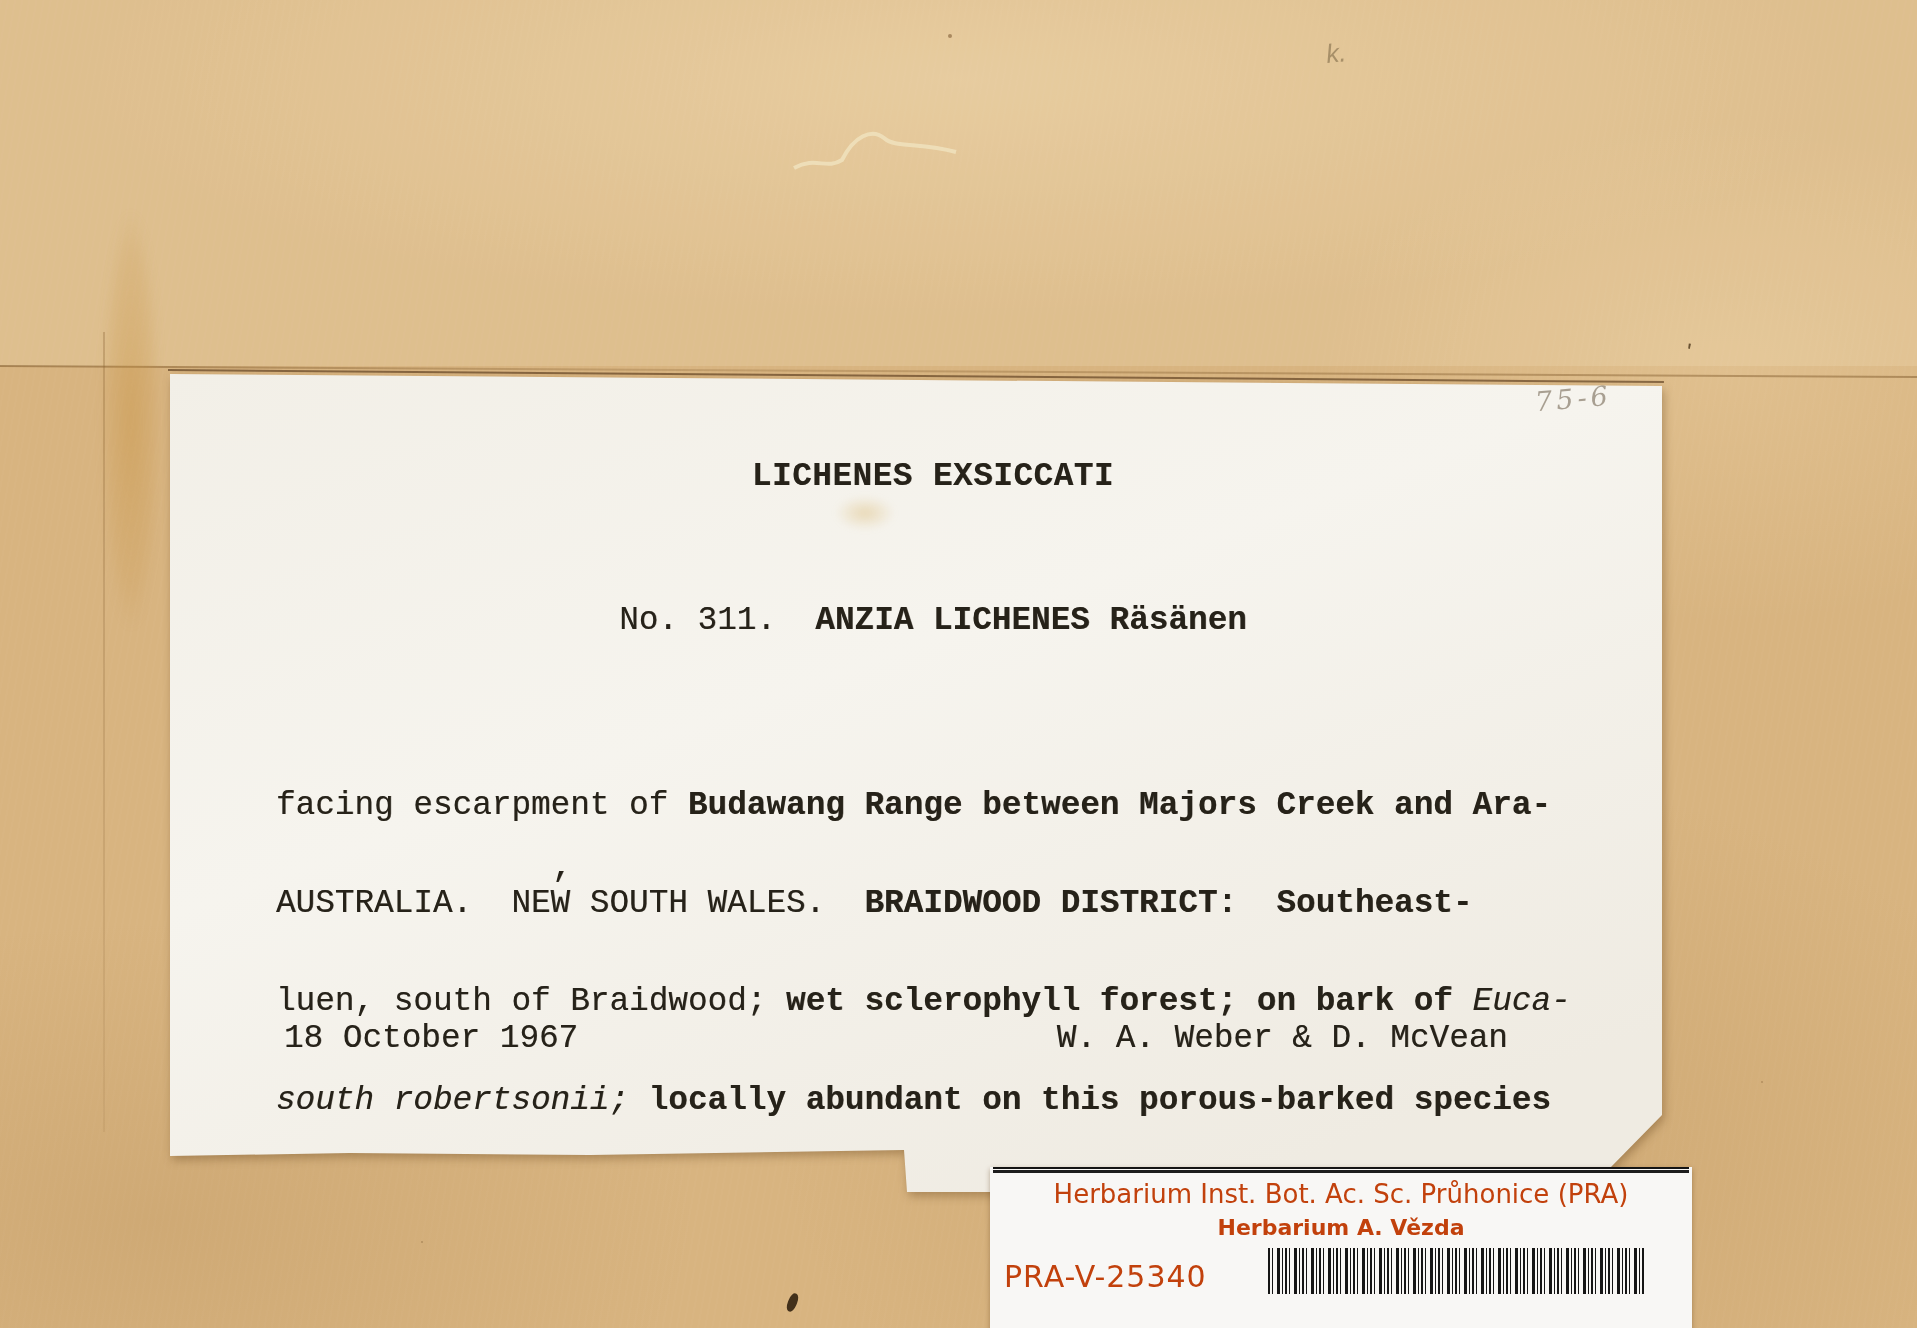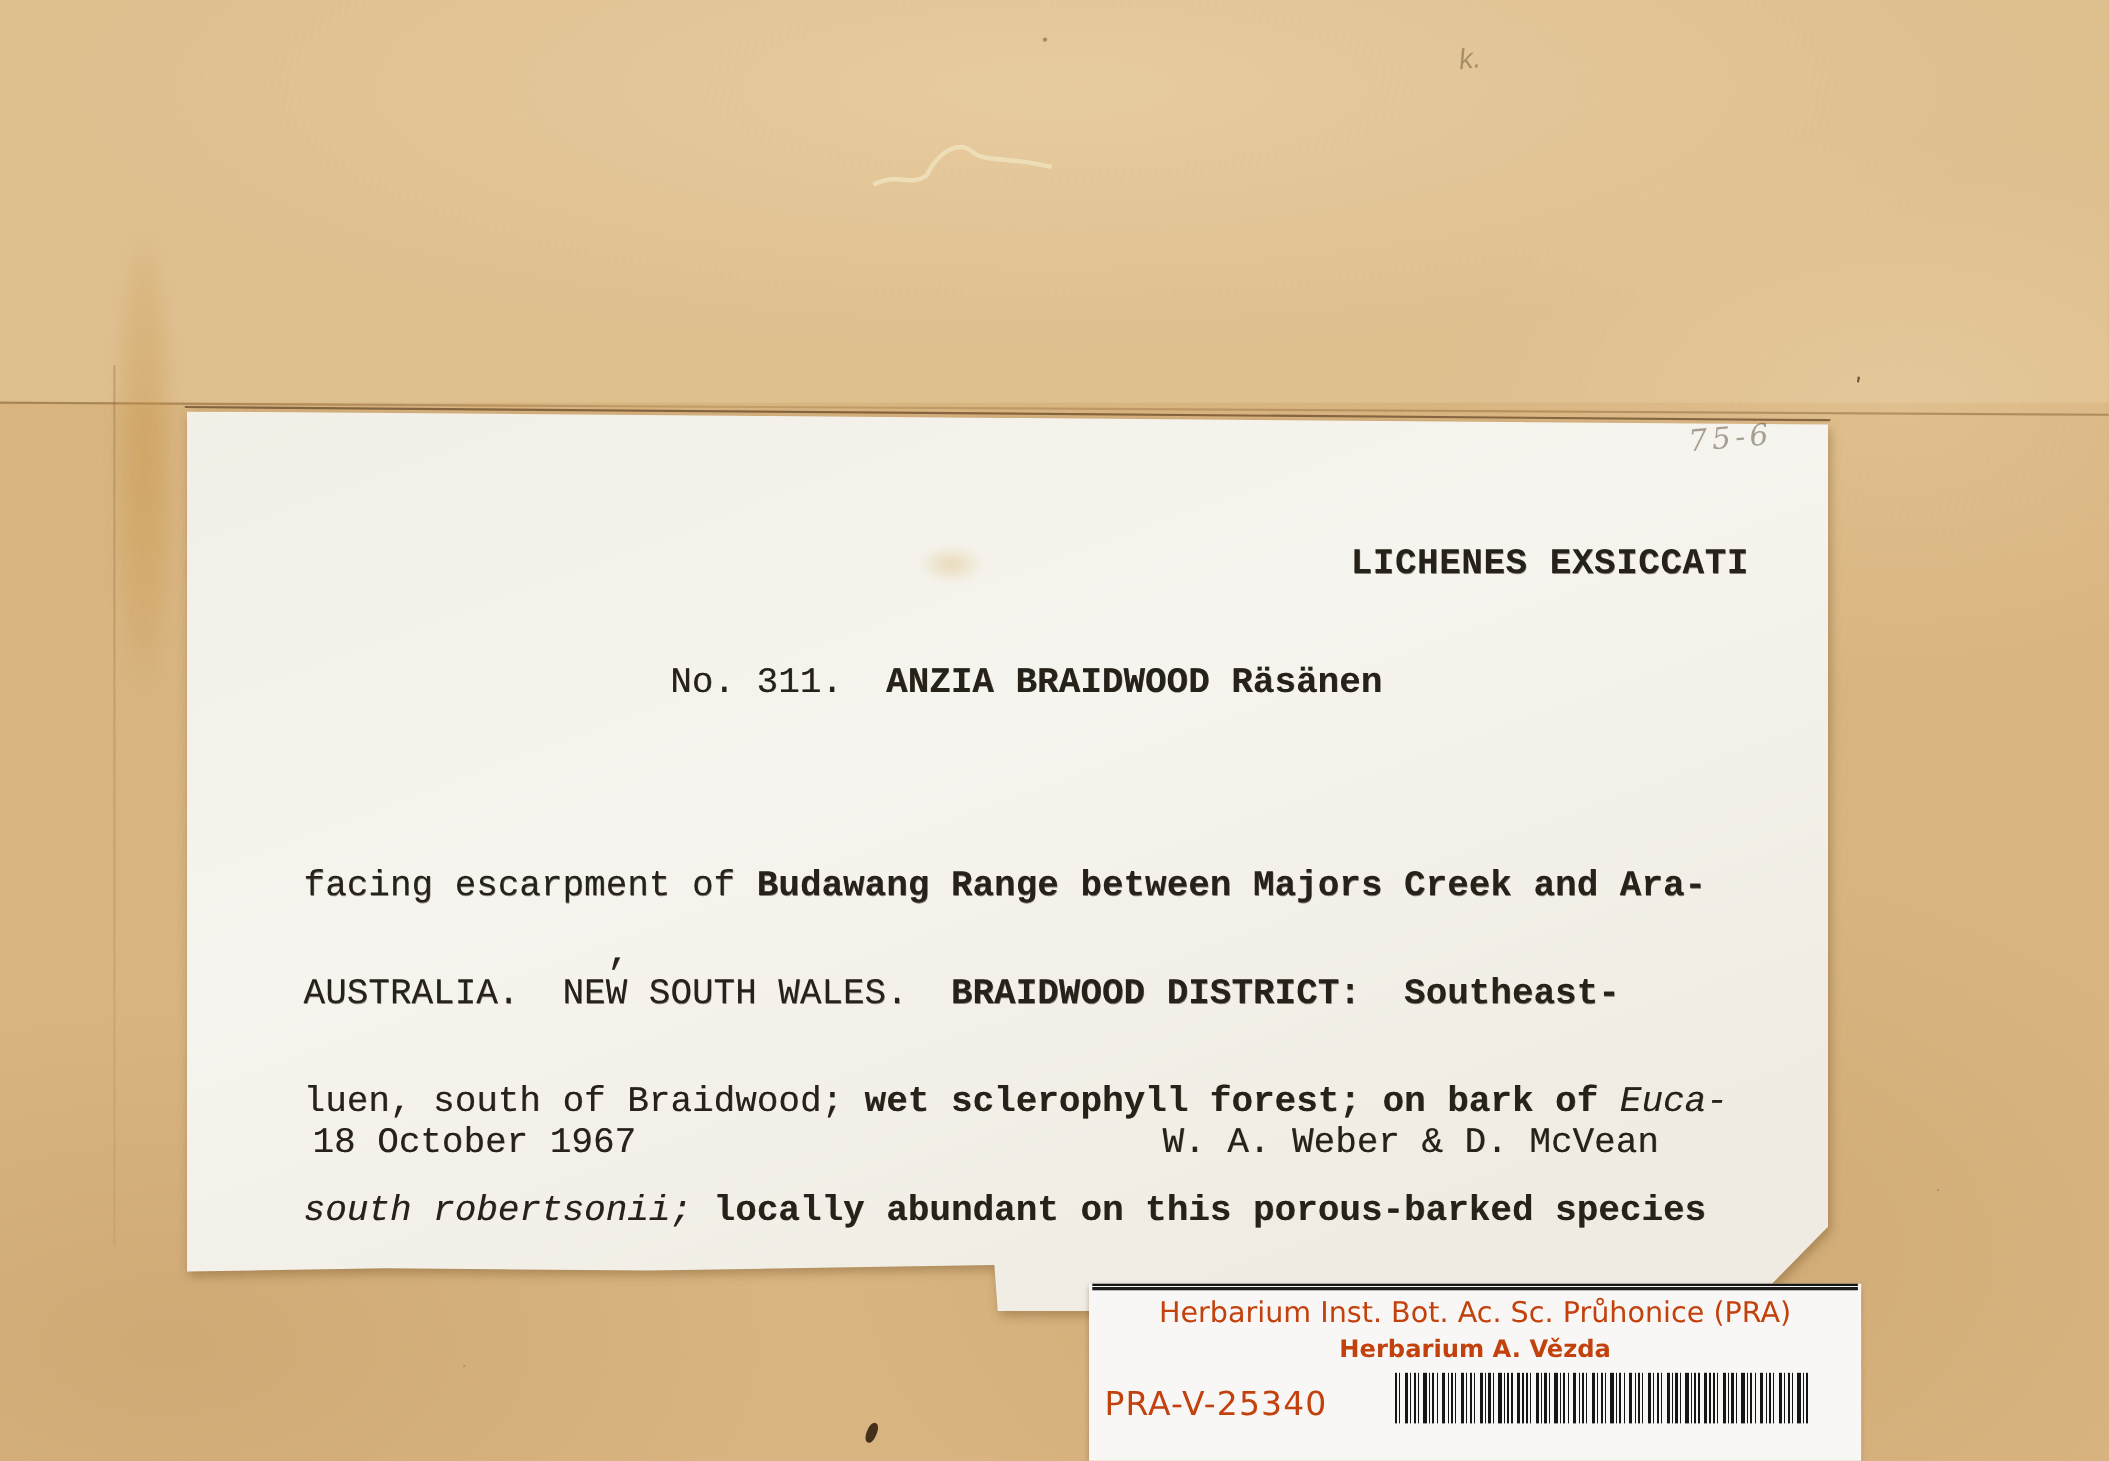--- a/index.html
+++ b/index.html
@@ -44,22 +44,22 @@
     background:linear-gradient(160deg,#f2efe7 0%,#f6f4ee 40%,#efebe2 88%);
     clip-path:polygon(0px 4px,500px 8px,1000px 12px,1492px 16px,1492px 745px,
                       1441px 797px,1441px 822px,737px 822px,734px 780px,
                       420px 785px,180px 783px,0px 786px);
     font-family:"Liberation Mono","DejaVu Sans Mono",monospace;
     color:#262219;font-size:32.7px;}
   .label-stain{position:absolute;left:655px;top:120px;width:80px;height:46px;
     background:radial-gradient(closest-side, rgba(214,176,96,.38), transparent 75%);
     filter:blur(3px);}
   .tw{text-shadow:.4px .4px .5px rgba(45,38,30,.55);}
-  .lbl-title{position:absolute;left:106px;right:72px;top:90px;text-align:right;
-    line-height:34px;margin-top:36px;}
+  .lbl-title{position:absolute;left:106px;right:72px;top:90px;text-align:center;
+    line-height:34px;}
   .lbl-title .t1{font-weight:700;letter-spacing:.5px;}
   .lbl-no{position:absolute;left:106px;right:72px;top:232px;text-align:center;white-space:pre;}
   .lbl-no .bold{font-weight:700;}
   .lbl-para{position:absolute;left:106px;top:354px;line-height:32.8px;white-space:pre;}
   .seg-b{font-weight:700;}
   .seg-i{font-style:italic;}
   .stray-comma{position:absolute;left:382px;top:478px;font-size:34px;}
   .lbl-daterow{position:absolute;left:114px;right:154px;top:650px;display:flex;
     justify-content:space-between;white-space:pre;}
   .handwritten{position:absolute;left:1535px;top:383px;font-family:"DejaVu Serif",serif;
@@ -105,21 +105,21 @@
   <div class="label-top-edge"></div>
 
   <div class="biglabel-wrap">
     <div class="biglabel">
       <div class="label-stain"></div>
 
       <div class="lbl-title tw">
         <div class="t1">LICHENES EXSICCATI</div>
       </div>
 
-      <div class="lbl-no tw"><span>No. 311.  </span><span class="bold">ANZIA BRAIDWOOD </span><span class="bold">Räsänen</span></div>
+      <div class="lbl-no tw"><span>No. 311.  </span><span class="bold">ANZIA LICHENES </span><span class="bold">Räsänen</span></div>
 
       <div class="lbl-para tw">
         <div><span class="seg-n">facing escarpment of </span><span class="seg-b">Budawang Range between Majors Creek and Ara-</span></div>
         <div><span class="seg-n">AUSTRALIA.  NEW SOUTH WALES.  </span><span class="seg-b">BRAIDWOOD DISTRICT:  Southeast-</span></div>
         <div><span class="seg-n">luen, south of Braidwood; </span><span class="seg-b">wet sclerophyll forest; on bark of </span><span class="seg-i">Euca-</span></div>
         <div><span class="seg-i">south robertsonii; </span><span class="seg-b">locally abundant on this porous-barked species</span></div>
       </div>
 
       <div class="stray-comma tw">,</div>
 

